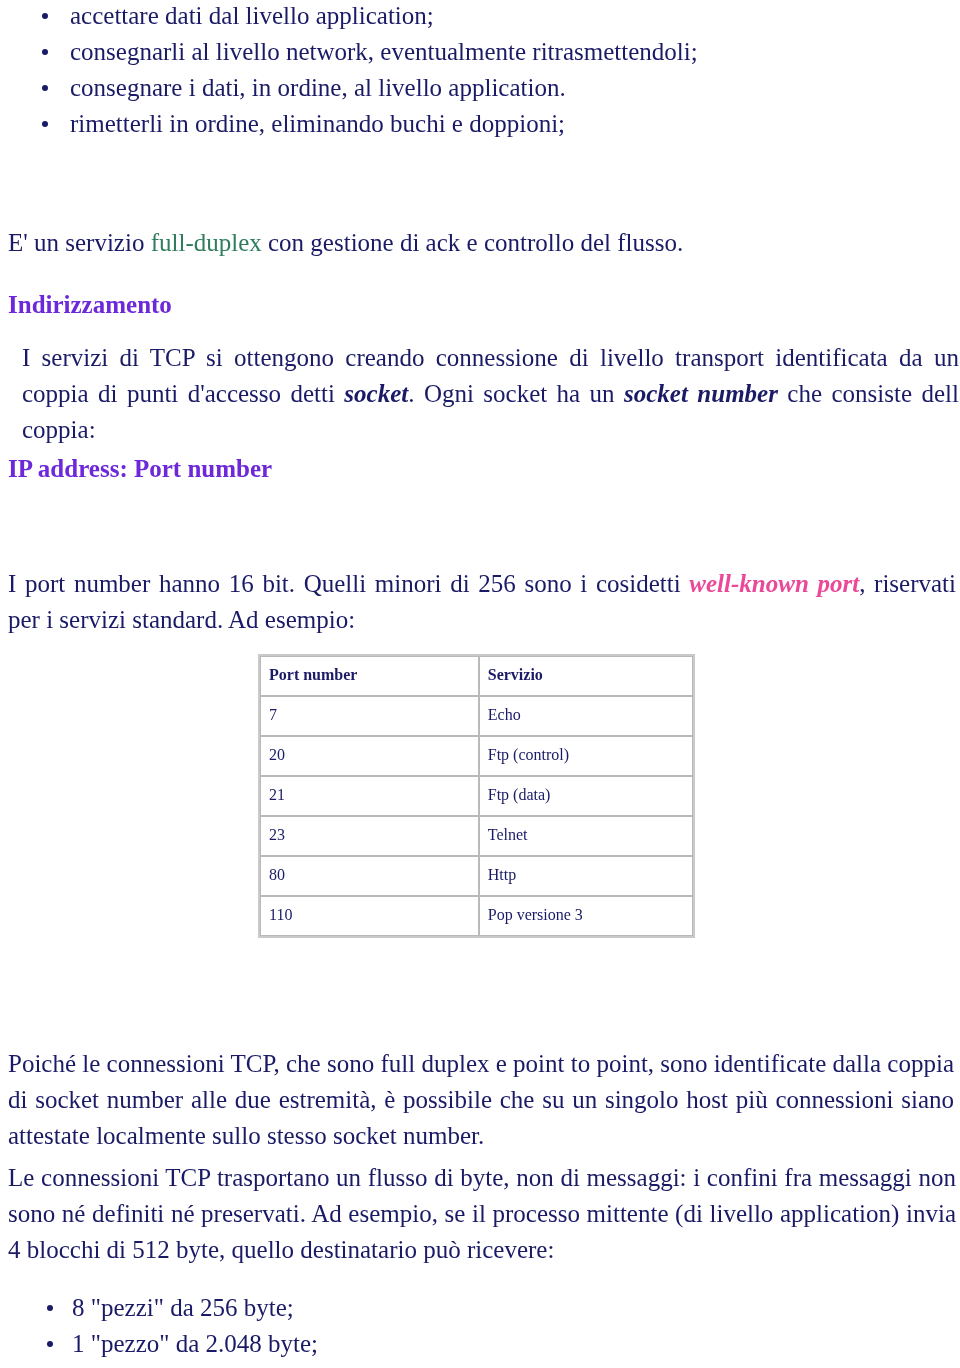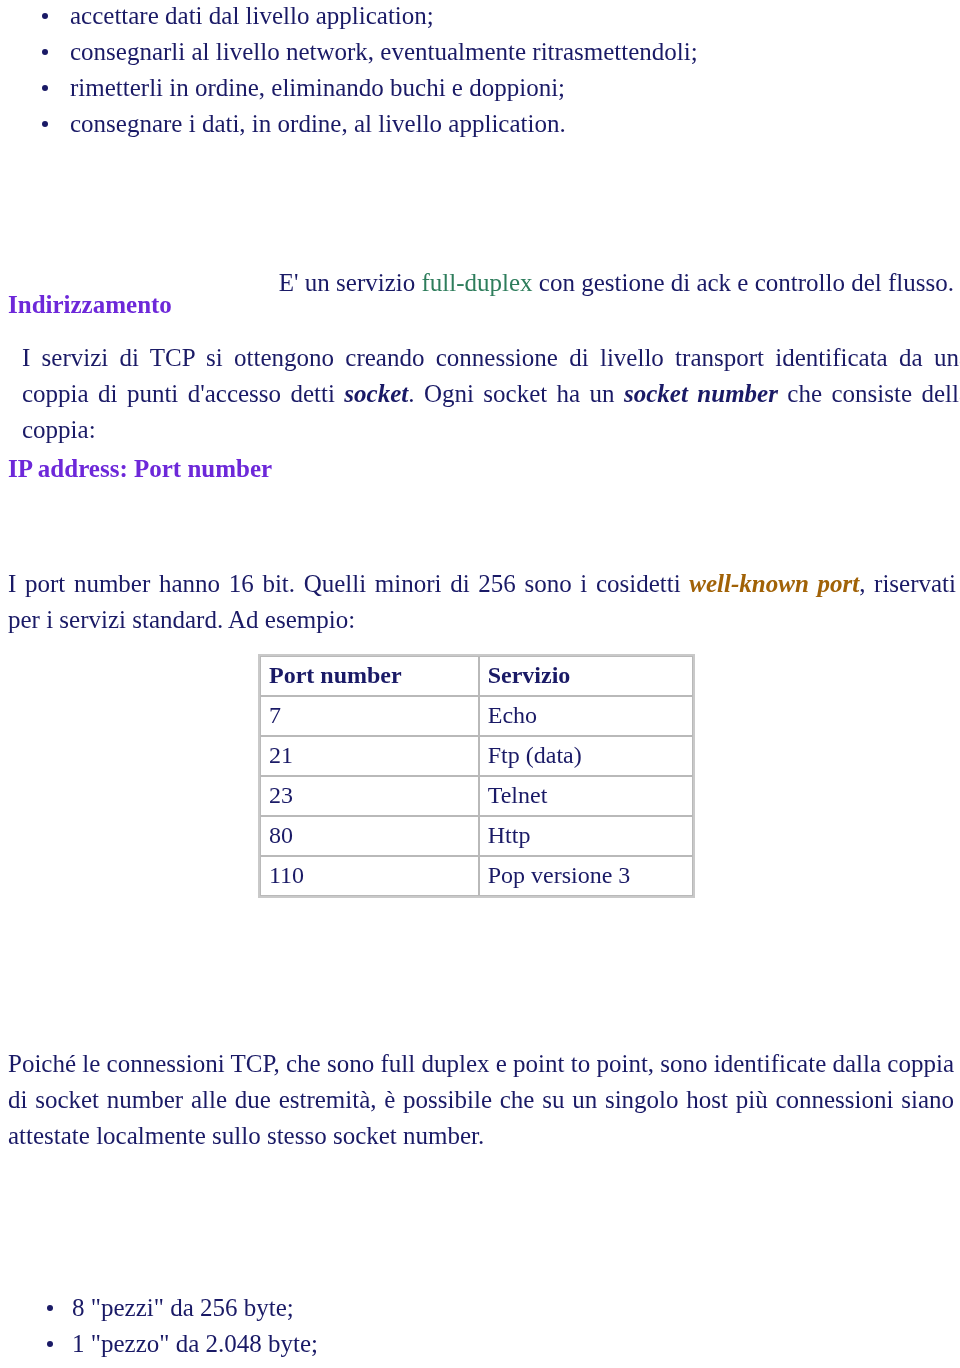--- a/index.html
+++ b/index.html
@@ -25,21 +25,21 @@
   }
 
   
   .para {
     font-size: 25px;
     line-height: 36px;
     color: #1a1a66;
     text-align: justify;
     margin: 0;
   }
-  .para.left { text-align: right; margin-top: 40px; }
+  .para.left { text-align: left; }
 
   .heading {
     font-size: 25px;
     line-height: 34px;
     font-weight: bold;
     color: #6d28d9;
     margin: 0;
   }
 
   
@@ -71,39 +71,39 @@
     padding-left: 72px;
     text-align: left;
   }
   ul.blist.tight > li::before {
     left: 47px;
   }
 
   
   .bi { font-weight: bold; font-style: italic; }
   .green { color: #2e7d5c; }
-  .green-bi { color: #a16207; font-weight: bold; font-style: italic; }
+  .green-bi { color: #ec4899; font-weight: bold; font-style: italic; }
 
   
   .tablewrap {
     position: absolute;
     left: 258px;
     top: 654px;
   }
   table.ports {
     border-collapse: separate;
     border-spacing: 0;
     border: 2px solid #c9c9c9;
     background: #ffffff;
     width: 437px;
   }
   table.ports td {
     border: 1px solid #b9b9b9;
     padding: 2px 8px 4px 8px;
-    font-size: 24px;
+    font-size: 16px;
     line-height: 32px;
     color: #1a1a66;
     height: 32px;
     vertical-align: middle;
   }
   table.ports td.col-port { width: 212px; }
   table.ports td.col-serv { width: 207px; }
   table.ports tr.headrow td {
     font-weight: bold;
   }
@@ -121,22 +121,22 @@
   #block-bottomlist { position: absolute; left: 0;  top: 1290px; width: 960px; }
 </style>
 </head>
 <body>
 
 <div class="page">
 
   <ul class="blist" id="block-top-list">
     <li><span>accettare dati dal livello application;</span></li>
     <li><span>consegnarli al livello network, eventualmente ritrasmettendoli;</span></li>
+    <li><span>consegnare i dati, in ordine, al livello application.</span></li>
     <li><span>rimetterli in ordine, eliminando buchi e doppioni;</span></li>
-    <li><span>consegnare i dati, in ordine, al livello application.</span></li>
   </ul>
 
   <p class="para left" id="block-fullduplex"><span>E' un servizio </span><span class="green">full-duplex</span><span> con gestione di ack e controllo del flusso.</span></p>
 
   <p class="heading" id="block-indirizz">Indirizzamento</p>
 
   <p class="para" id="block-servizi"><span>I servizi di TCP si ottengono creando connessione di livello transport identificata da una coppia di punti d'accesso detti </span><span class="bi">socket</span><span>. Ogni socket ha un </span><span class="bi">socket number</span><span> che consiste della coppia:</span></p>
 
   <p class="heading" id="block-ipaddr">IP address: Port number</p>
 
@@ -148,20 +148,24 @@
       <tbody>
         <tr class="headrow">
           <td class="col-port">Port number</td>
           <td class="col-serv">Servizio</td>
         </tr>
         <tr>
           <td class="col-port">7</td>
           <td class="col-serv">Echo</td>
         </tr>
         <tr>
+          <td class="col-port">20</td>
+          <td class="col-serv">Ftp (control)</td>
+        </tr>
+        <tr>
           <td class="col-port">21</td>
           <td class="col-serv">Ftp (data)</td>
         </tr>
         <tr>
           <td class="col-port">23</td>
           <td class="col-serv">Telnet</td>
         </tr>
         <tr>
           <td class="col-port">80</td>
           <td class="col-serv">Http</td>
@@ -169,20 +173,21 @@
         <tr>
           <td class="col-port">110</td>
           <td class="col-serv">Pop versione 3</td>
         </tr>
       </tbody>
     </table>
   </div>
 
   <p class="para" id="block-poiche">Poiché le connessioni TCP, che sono full duplex e point to point, sono identificate dalla coppia di socket number alle due estremità, è possibile che su un singolo host più connessioni siano attestate localmente sullo stesso socket number.</p>
 
+  <p class="para" id="block-flusso">Le connessioni TCP trasportano un flusso di byte, non di messaggi: i confini fra messaggi non sono né definiti né preservati. Ad esempio, se il processo mittente (di livello application) invia 4 blocchi di 512 byte, quello destinatario può ricevere:</p>
 
   <ul class="blist tight" id="block-bottomlist">
     <li><span>8 "pezzi" da 256 byte;</span></li>
     <li><span>1 "pezzo" da 2.048 byte;</span></li>
     <li><span>ecc.</span></li>
   </ul>
 
 </div>
 
 </body></html>

